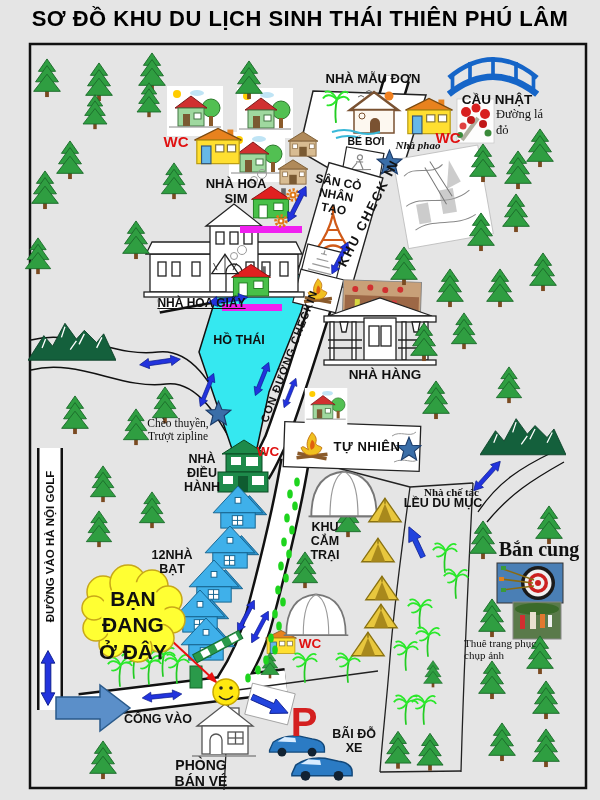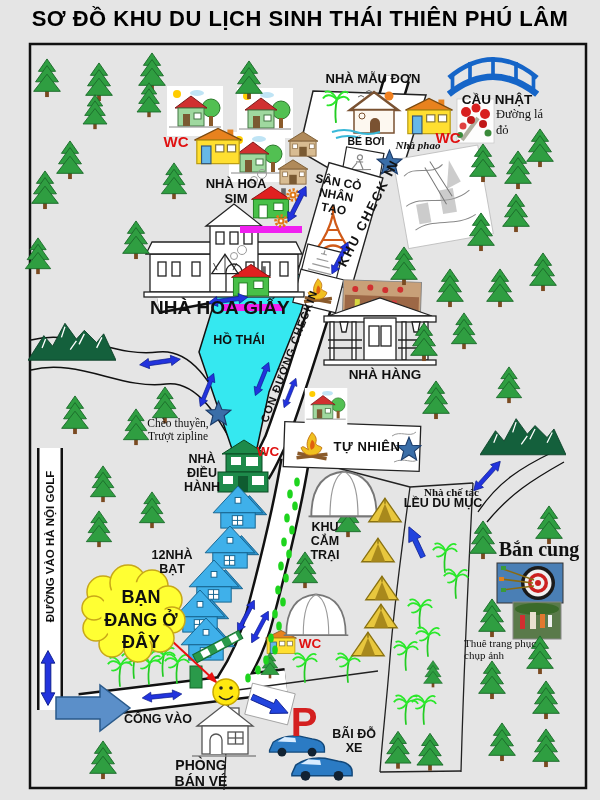--- a/index.html
+++ b/index.html
@@ -545,35 +545,35 @@
 <div class="lbl" style="left:313px;top:72px;width:120px;font-size:13px;">NHÀ MẪU ĐƠN</div>
 <div class="lbl nowrap" style="left:447px;top:92px;width:100px;font-size:13.5px;">CẦU NHẬT</div>
 <div class="lbl serif left" style="left:496px;top:106px;width:54px;font-size:12.5px;line-height:1.3;">Đường lá đỏ</div>
 <div class="lbl red" style="left:160px;top:134px;width:32px;font-size:15px;">WC</div>
 <div class="lbl red" style="left:432px;top:130px;width:32px;font-size:15px;">WC</div>
 <div class="lbl" style="left:336px;top:136px;width:60px;font-size:10.5px;">BỂ BƠI</div>
 <div class="lbl serifb nowrap" style="left:388px;top:139px;width:60px;font-size:11px;font-style:italic;">Nhà phao</div>
 <div class="lbl" style="left:200px;top:177px;width:72px;font-size:13px;">NHÀ HOA SIM</div>
 <div class="lbl" style="left:312px;top:176px;width:48px;font-size:12px;transform:rotate(10deg);">SÂN CỎ NHÂN TẠO</div>
 <div class="lbl nowrap" style="left:309px;top:206px;width:120px;font-size:13px;letter-spacing:2px;transform:rotate(-63deg);">KHU CHECK IN</div>
-<div class="lbl nowrap" style="left:150px;top:297px;width:135px;font-size:19px;">NHÀ HOA GIẤY</div>
+<div class="lbl nowrap" style="left:134px;top:297px;width:135px;font-size:12px;text-decoration:underline;">NHÀ HOA GIẤY</div>
 <div class="lbl" style="left:208px;top:333px;width:62px;font-size:12.5px;">HỒ THÁI</div>
 <div class="lbl nowrap" style="left:214px;top:350px;width:150px;font-size:11px;letter-spacing:1px;transform:rotate(-69deg);">CON ĐƯỜNG CHECKIN</div>
 <div class="lbl nowrap" style="left:329px;top:367px;width:112px;font-size:13.5px;">NHÀ HÀNG</div>
 <div class="lbl serif" style="left:134px;top:417px;width:88px;font-size:11.5px;">Chèo thuyền, Trượt zipline</div>
 <div class="lbl nowrap" style="left:327px;top:440px;width:80px;font-size:13px;letter-spacing:.5px;">TỰ NHIÊN</div>
 <div class="lbl serifb nowrap left" style="left:424px;top:442px;width:70px;font-size:11px;margin-top:44px;">Nhà chế tác</div>
 <div class="lbl red" style="left:252px;top:444px;width:32px;font-size:13.5px;">WC</div>
 <div class="lbl" style="left:176px;top:452px;width:52px;font-size:12.5px;">NHÀ ĐIỀU HÀNH</div>
 <div class="lbl" style="left:300px;top:520px;width:50px;font-size:12.5px;">KHU CẮM TRẠI</div>
 <div class="lbl" style="left:402px;top:496px;width:82px;font-size:12.5px;">LỀU DU MỤC</div>
 <div class="lbl serif left" style="left:464px;top:637px;width:80px;font-size:11px;">Thuê trang phục chụp ảnh</div>
 <div class="lbl serifb nowrap" style="left:492px;top:538px;width:94px;font-size:20px;">Bắn cung</div>
 <div class="lbl" style="left:143px;top:548px;width:58px;font-size:12.5px;">12NHÀ BẠT</div>
-<div class="lbl" style="left:103px;top:586px;width:76px;font-size:18px;line-height:1.25;">BẠN ĐANG Ở ĐÂY</div>
+<div class="lbl" style="left:95px;top:586px;width:76px;font-size:21px;line-height:1.25;">BẠN ĐANG Ở ĐÂY</div>
 <div class="lbl nowrap" style="left:-40px;top:540px;width:180px;font-size:11.5px;transform:rotate(-90deg);">ĐƯỜNG VÀO HÀ NỘI GOLF</div>
 <div class="lbl nowrap" style="left:113px;top:712px;width:90px;font-size:12.5px;">CỔNG VÀO</div>
 <div class="lbl red" style="left:294px;top:636px;width:32px;font-size:13.5px;">WC</div>
 <div class="lbl" style="left:167px;top:738px;width:68px;font-size:14px;margin-top:20px;">PHÒNG BÁN VÉ</div>
 <div class="lbl" style="left:324px;top:727px;width:60px;font-size:12.5px;">BÃI ĐỖ XE</div>
 <div class="lbl" style="left:284px;top:700px;width:40px;font-size:40px;color:#d42020;">P</div>
 
 </div>
 
 </body></html>

